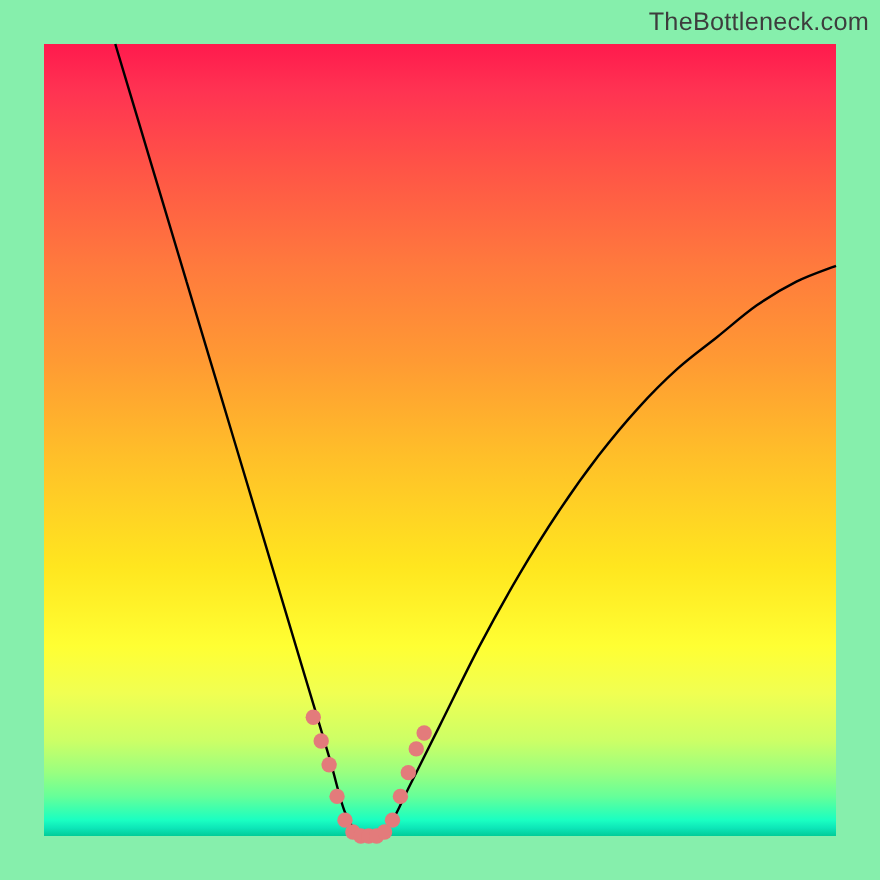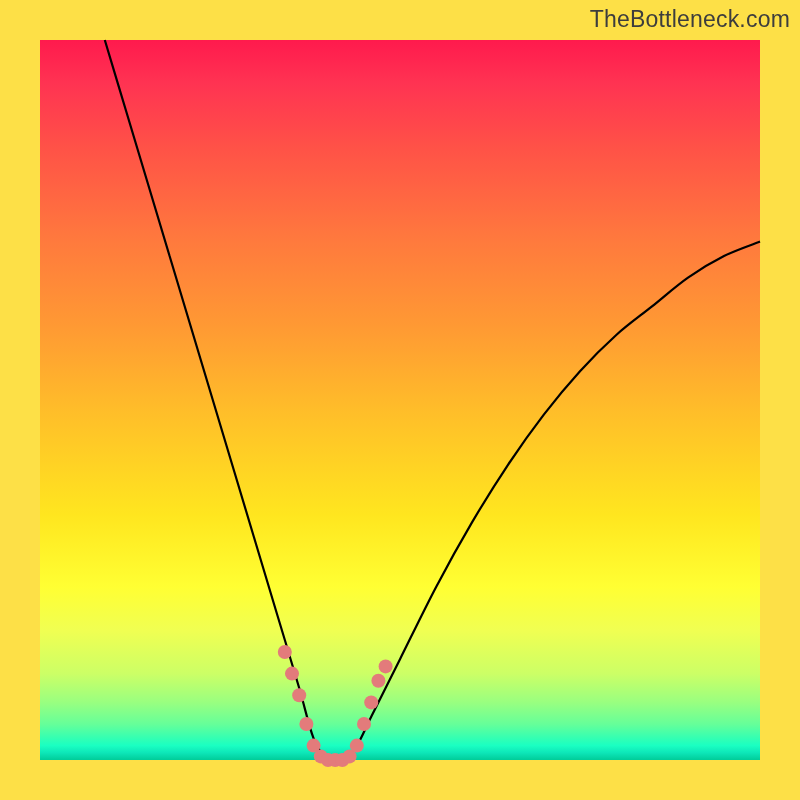--- a/index.html
+++ b/index.html
@@ -10,21 +10,21 @@
     background: #000;
     font-family: Arial, Helvetica, sans-serif;
     overflow: hidden;
   }
   .frame {
     position: absolute;
     left: 0;
     top: 0;
     width: 800px;
     height: 800px;
-    background: #fde047;
+    background: #86efac;
   }
   .plot-area {
     position: absolute;
     left: 40px;
     top: 40px;
     width: 720px;
     height: 720px;
     background: linear-gradient(to bottom,
       #ff1a4d 0%,
       #ff3352 6%,

